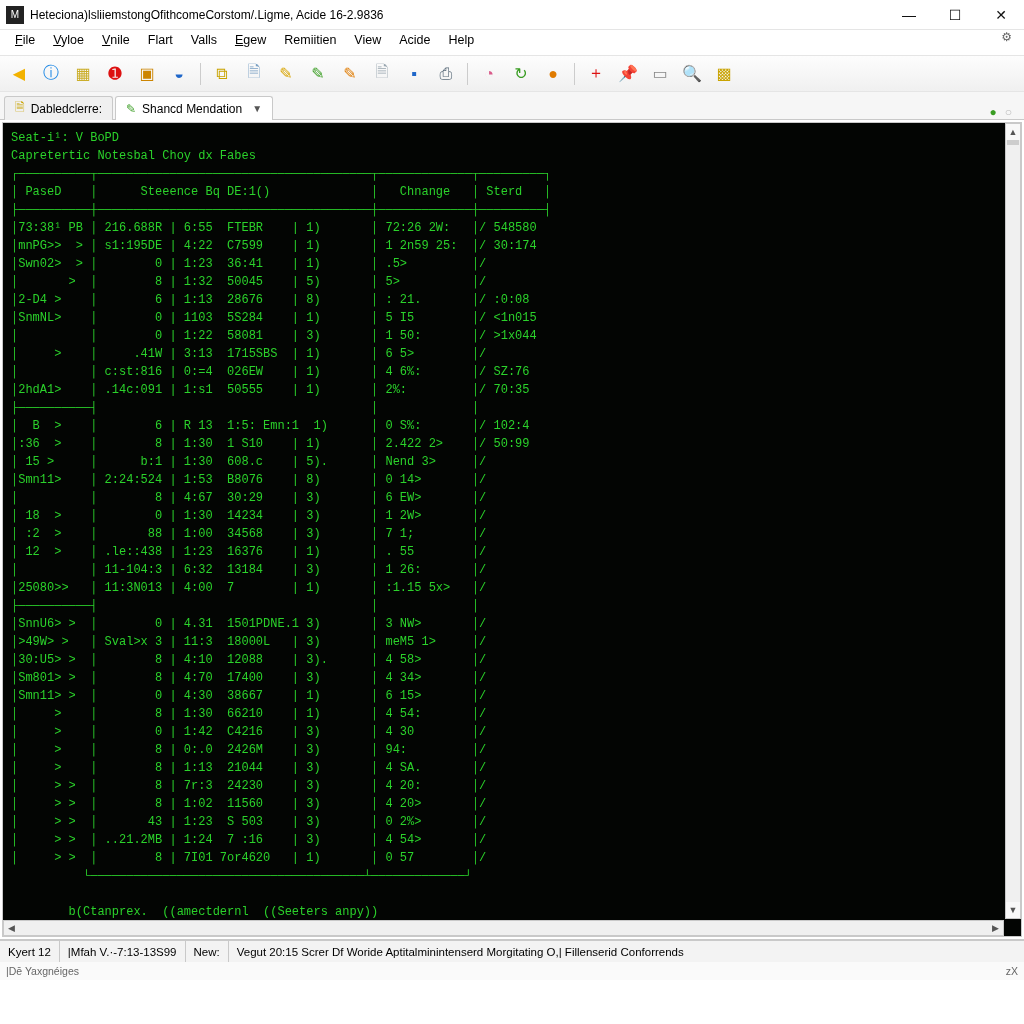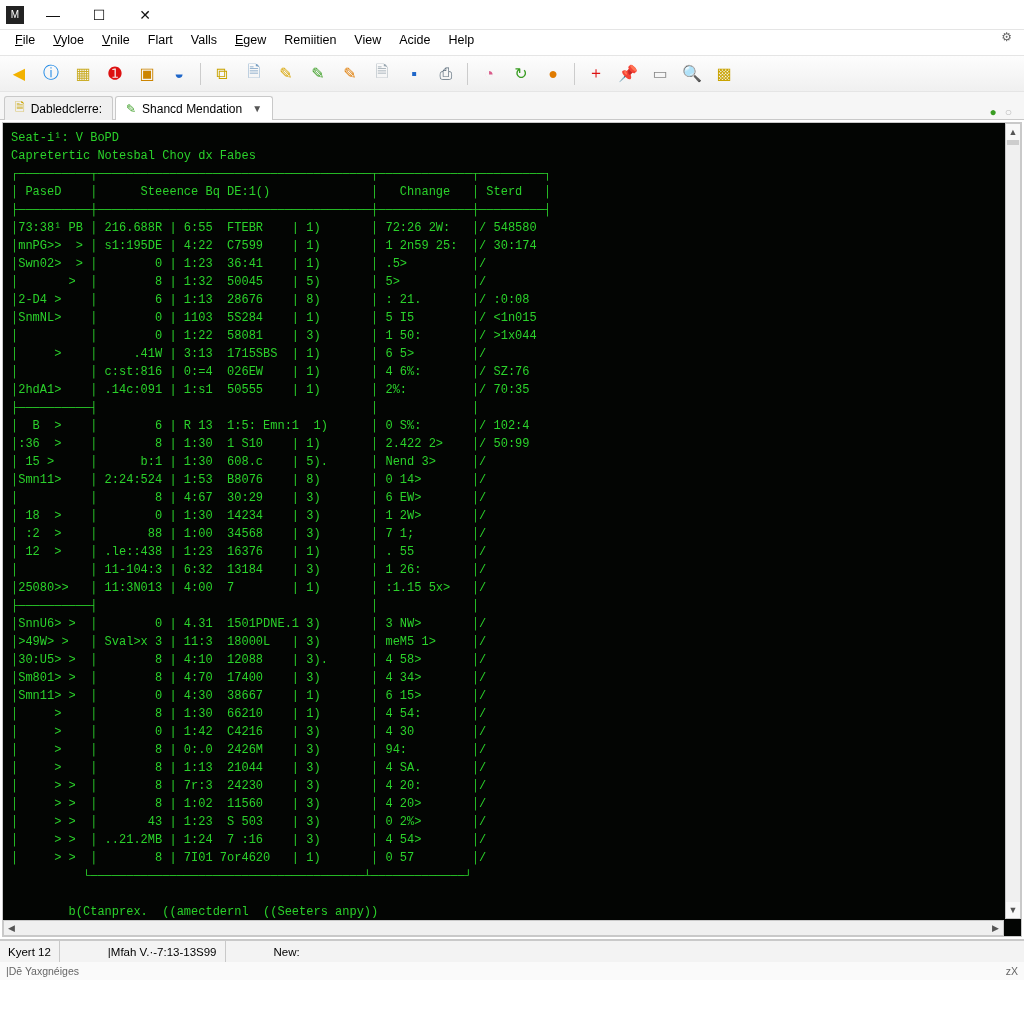--- a/index.html
+++ b/index.html
@@ -83,36 +83,37 @@
   .hscroll {
     position: absolute; left: 3px; right: 20px; bottom: 3px; height: 16px;
     background: #f0f0f0; border: 1px solid #c9c9c9; display: flex; justify-content: space-between;
     align-items: center; font-size: 9px; color: #555;
   }
   .hscroll span { padding: 0 4px; }
 
   
   .statusbar {
     height: 22px; display: flex; align-items: center; font-size: 11.5px;
-    background: #f3f3f3; border-top: 1px solid #c9c9c9; gap: 40px;
+    background: #f3f3f3; border-top: 1px solid #c9c9c9;
   }
   .status-cell {
     padding: 0 8px; border-right: 1px solid #c9c9c9; height: 100%; display: flex; align-items: center;
   }
   .status-cell:last-child { border-right: none; flex: 1; }
   .footer {
     height: 18px; display: flex; align-items: center; justify-content: space-between;
     font-size: 10.5px; color: #666; padding: 0 6px; background: #fafafa;
   }
 </style>
 </head>
 <body>
 
 <div class="titlebar">
   <div class="icon-box">M</div>
+  <div class="title">Heteciona)lsliiemstongOfithcomeCorstom/.Ligme, Acide 16-2.9836</div>
   <div class="win-controls">
     <div class="win-btn">—</div>
     <div class="win-btn">☐</div>
     <div class="win-btn close">✕</div>
   </div>
 </div>
 
 <div class="menubar" id="menubar">
   <div class="menu-item"><span class="ul">F</span>ile</div>
     <div class="menu-item"><span class="ul">V</span>yloe</div>
@@ -230,18 +231,19 @@
   <div class="hscroll">
     <span>◀</span>
     <span>▶</span>
   </div>
 </div>
 
 <div class="statusbar">
   <div class="status-cell">Kyert 12</div>
   <div class="status-cell">|Mfah  V.·-7:13-13S99</div>
   <div class="status-cell">New:</div>
+  <div class="status-cell">Vegut 20:15 Screr Df Woride Aptitalminintenserd Morgitating O,| Fillenserid Conforrends</div>
 </div>
 
 <div class="footer">
   <span>|Dē Yaxgnéiges</span>
   <span>zX</span>
 </div>
 
 </body></html>

